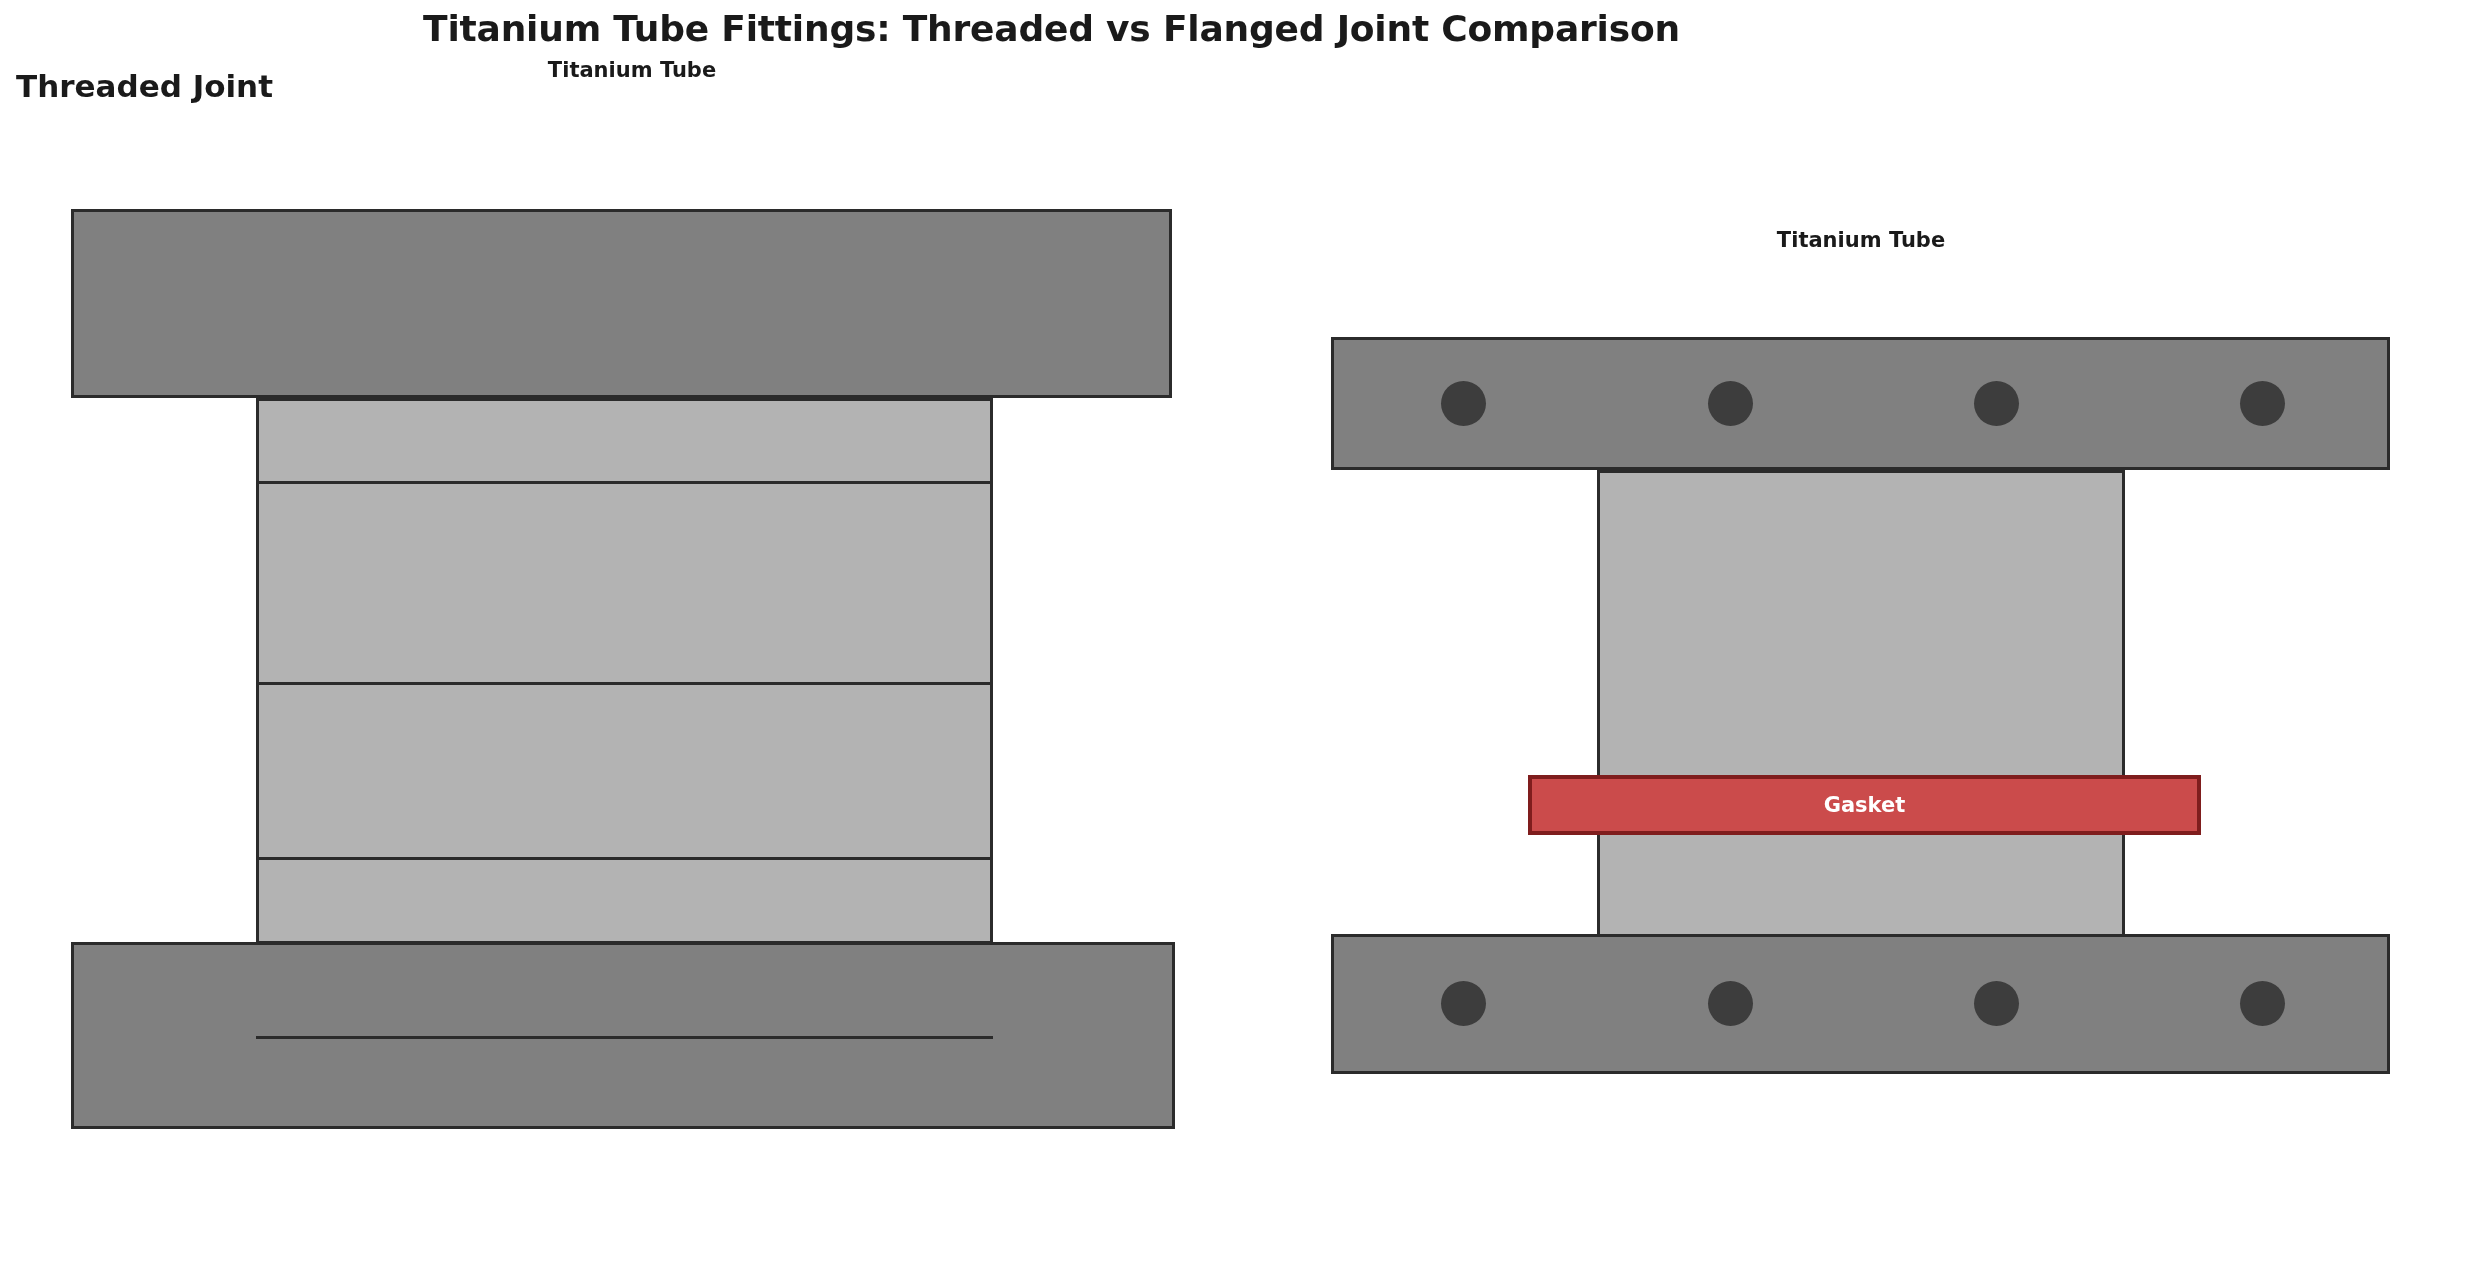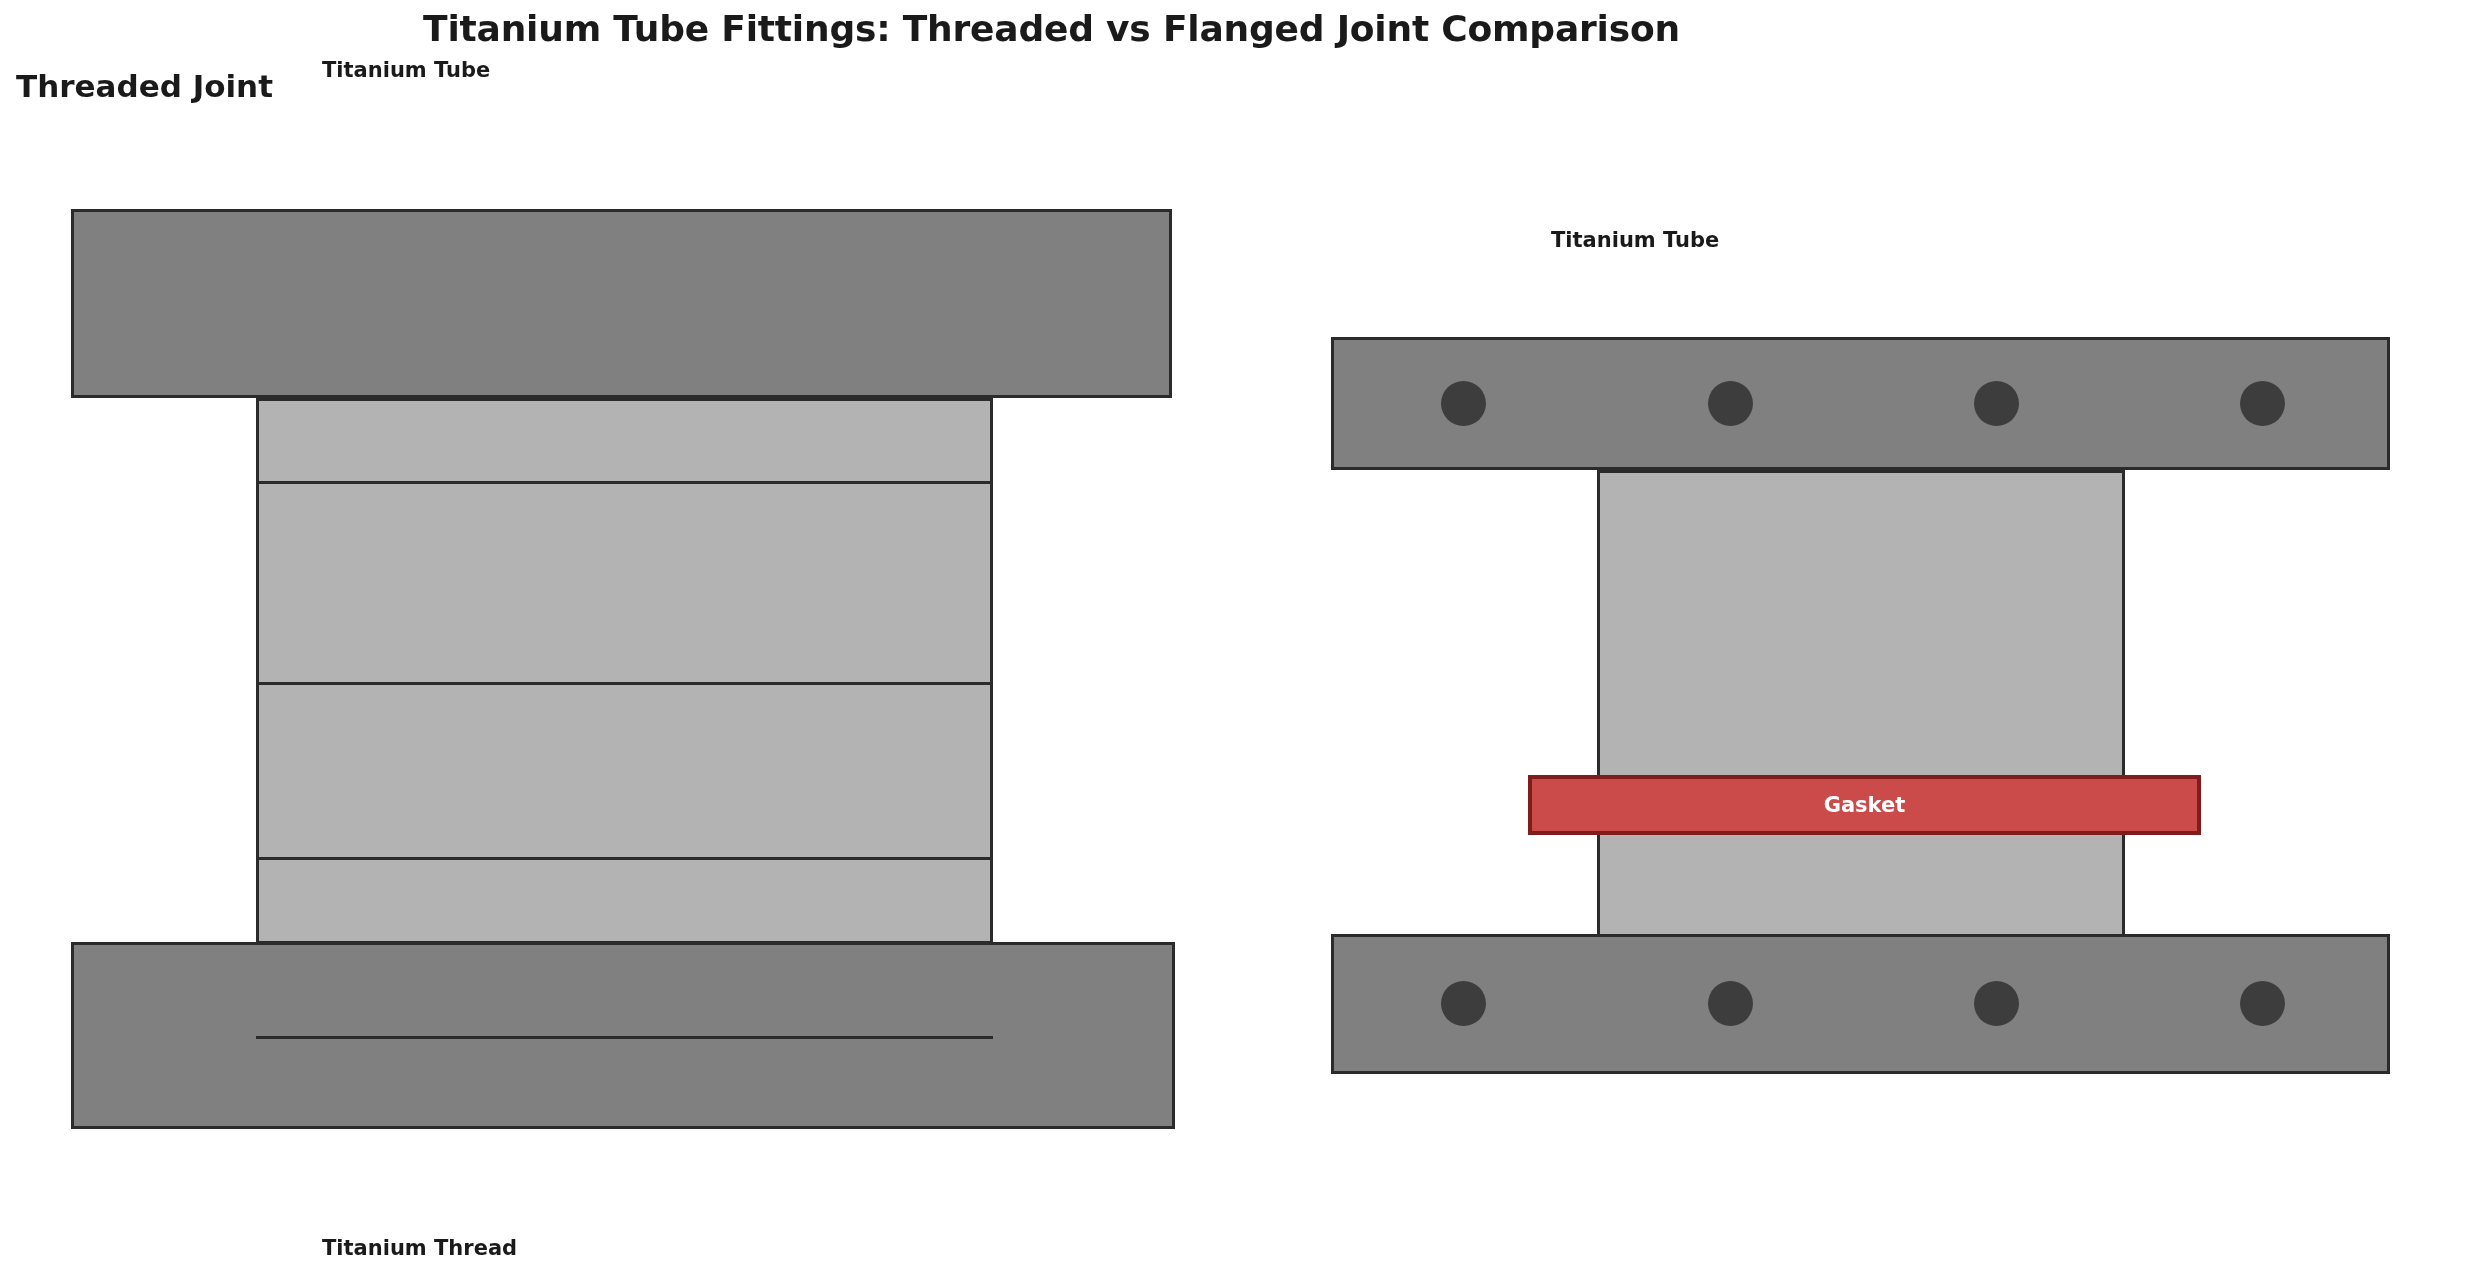--- a/index.html
+++ b/index.html
@@ -36,21 +36,21 @@
   }
   .panel-title {
     position: absolute;
     font-size: 31px;
     font-weight: bold;
     white-space: nowrap;
     padding-left: 16px;
   }
   .ax-label {
     position: absolute;
-    text-align: left;
+    text-align: center;
     font-size: 21px;
     font-weight: bold;
     white-space: nowrap;
   }
 
   
   .rect {
     position: absolute;
     box-sizing: border-box;
     border: 3px solid #2b2b2b;
@@ -99,21 +99,20 @@
   <div class="rect tube" style="left:256px; top:398px; width:737px; height:546px;"></div>
 
   <div class="threadline" style="left:256px; top:481px; width:737px;"></div>
   <div class="threadline" style="left:256px; top:682px; width:737px;"></div>
   <div class="threadline" style="left:256px; top:857px; width:737px;"></div>
 
   <div class="rect flange" style="left:71px; top:942px; width:1104px; height:187px;"></div>
 
   <div class="threadline" style="left:256px; top:1036px; width:737px;"></div>
 
-  <div class="ax-label" style="left:322px; width:620px; top:1236px;">Titanium Thread</div>
 
   <div class="ax-label" style="left:1551px; width:620px; top:228px;">Titanium Tube</div>
 
   <div class="rect flange" style="left:1331px; top:337px; width:1059px; height:133px;"></div>
 
   <div class="bolt" style="left:1441px; top:381px; width:45px; height:45px;"></div>
   <div class="bolt" style="left:1708px; top:381px; width:45px; height:45px;"></div>
   <div class="bolt" style="left:1974px; top:381px; width:45px; height:45px;"></div>
   <div class="bolt" style="left:2240px; top:381px; width:45px; height:45px;"></div>
 

